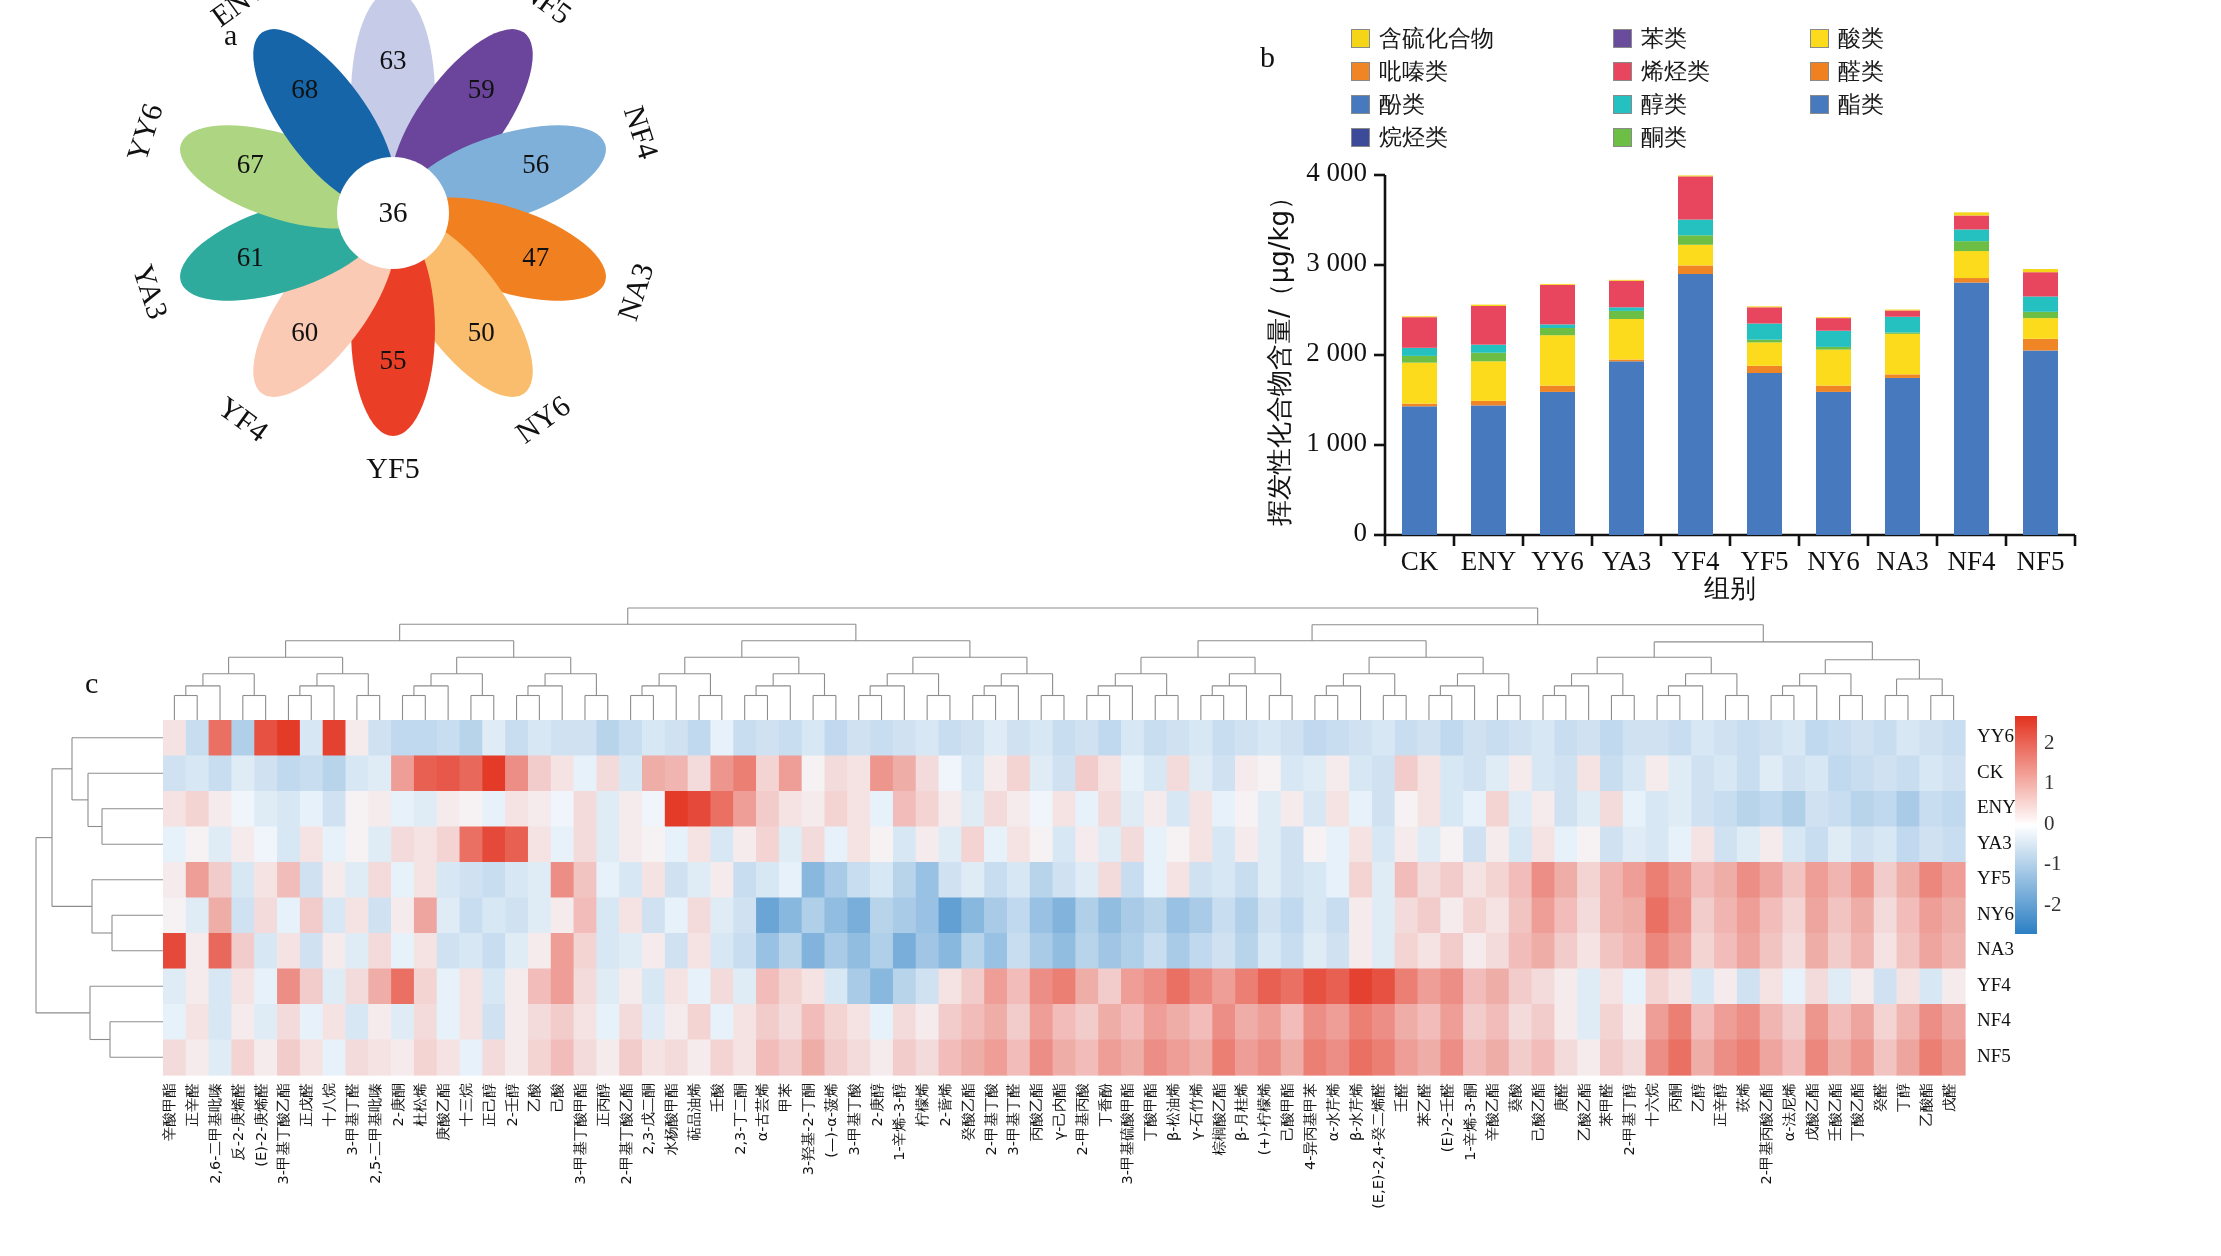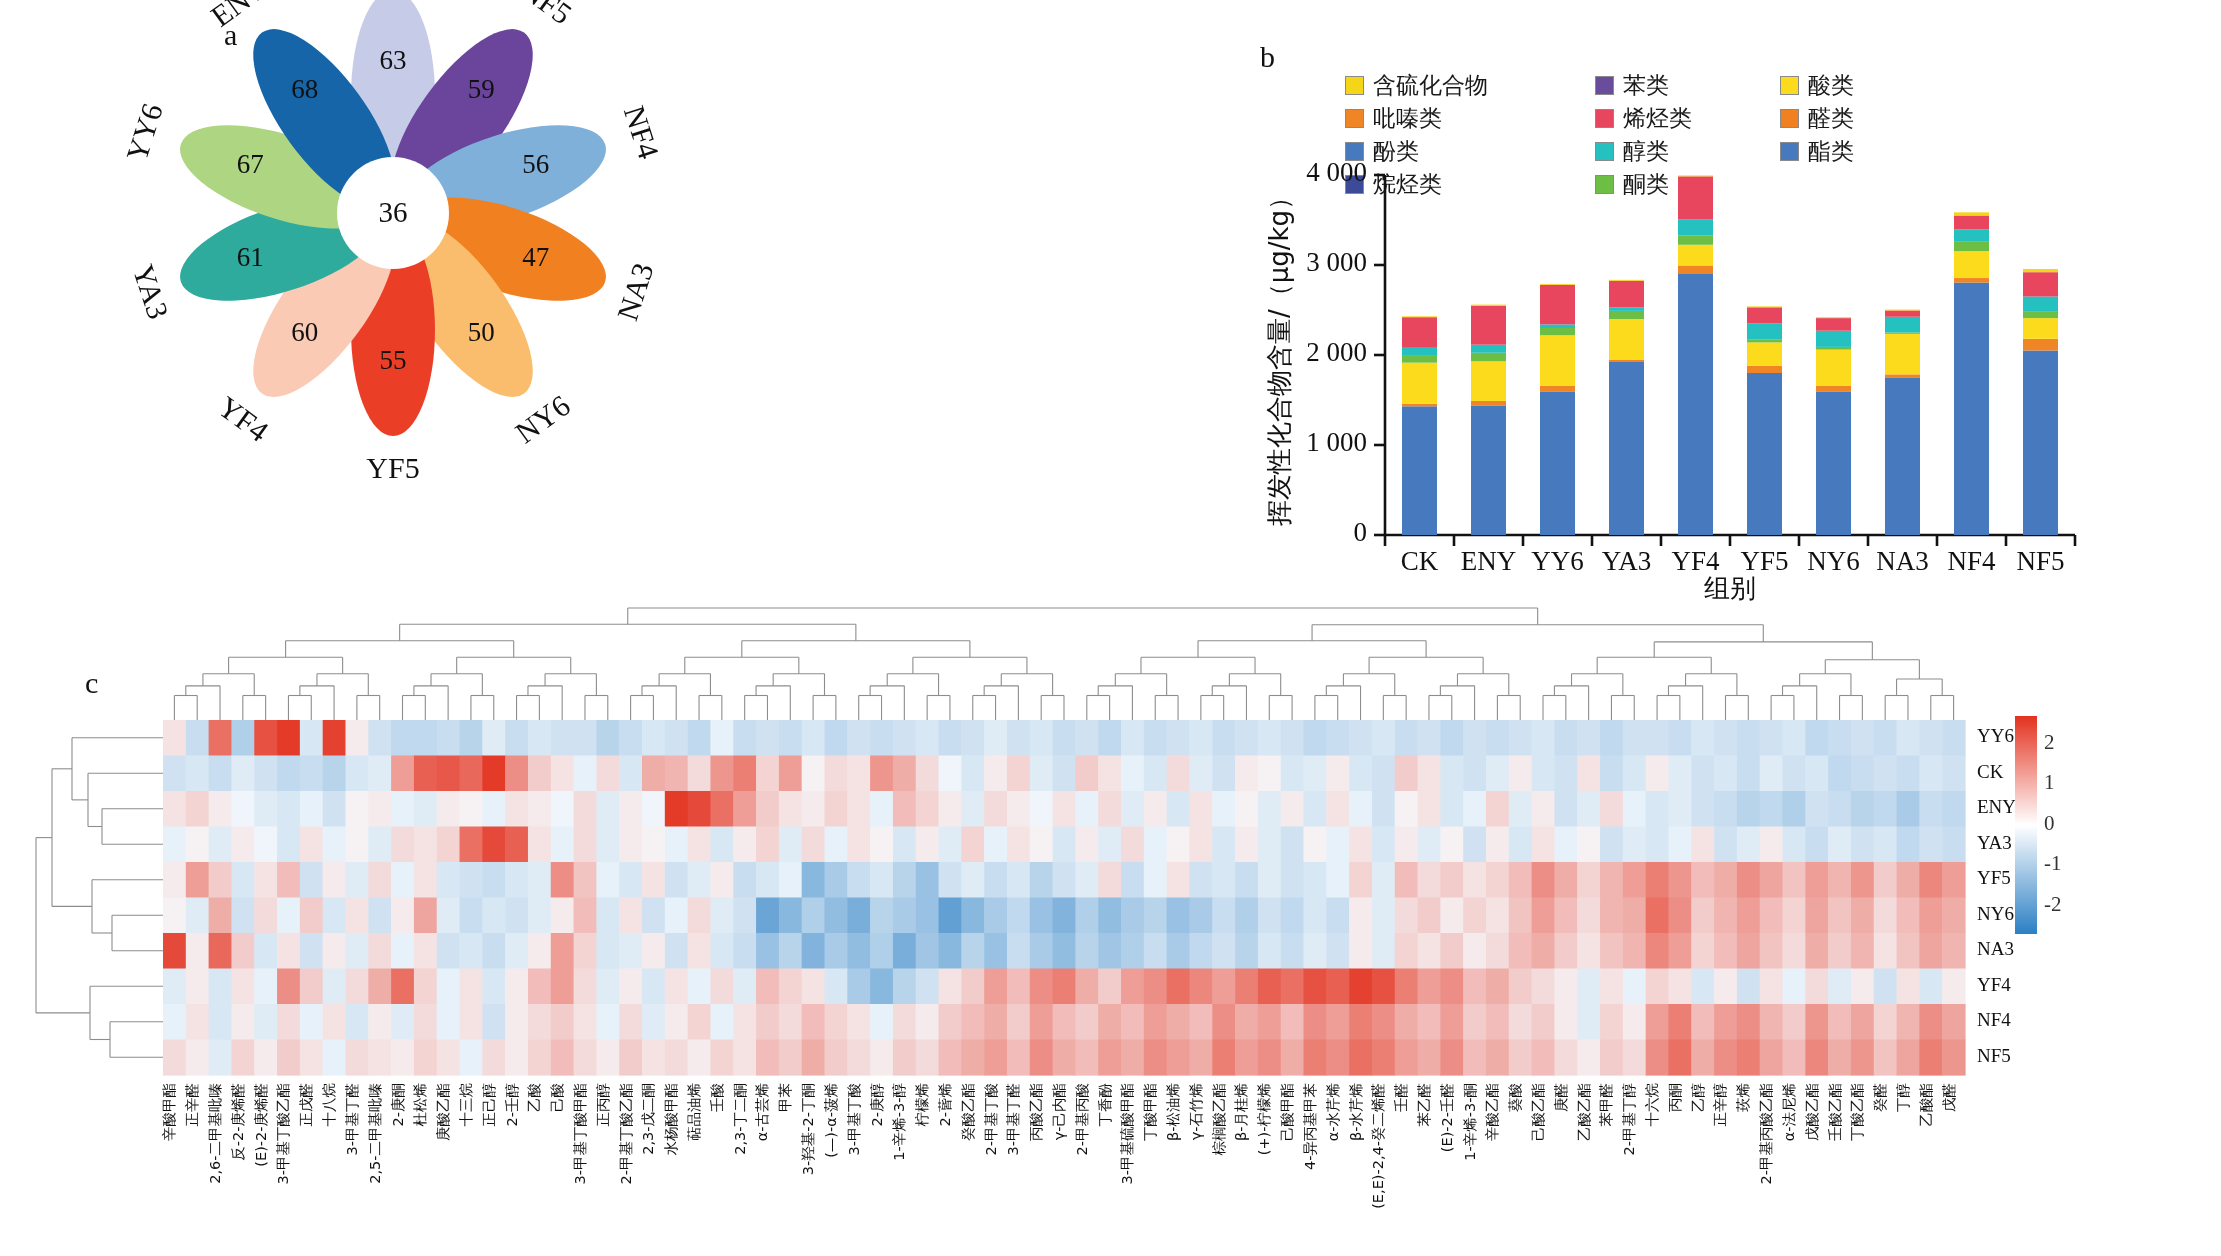--- a/index.html
+++ b/index.html
@@ -25,25 +25,24 @@
     text-anchor:middle; dominant-baseline:middle;
   }
   .petal-name {
     font-family:"Liberation Serif", serif; font-size:30px; fill:#111;
     text-anchor:middle; dominant-baseline:middle;
   }
 
   
   #panel-b { position:absolute; left:1230px; top:0; width:991px; height:620px; }
   #legend-b {
-    position:absolute; left:115px; top:22px;
+    position:absolute; left:121px; top:22px;
     display:grid; grid-template-columns: 250px 185px 150px;
     grid-auto-rows: 33px; align-items:center;
-    column-gap:0px;
-    margin-top:47px;
+    column-gap:12px;
   }
   .leg-item { display:flex; align-items:center; gap:9px; }
   .leg-sw { width:19px; height:19px; border:1px solid #8a8a8a; flex:0 0 auto; }
   .leg-tx {
     font-family:"DejaVu Sans", sans-serif; font-size:23px; color:#1a1a1a;
     white-space:nowrap; line-height:1;
   }
   #bars-svg { position:absolute; left:0; top:0; }
   .ax-tick-lab {
     font-family:"Liberation Serif", serif; font-size:27px; fill:#111;

